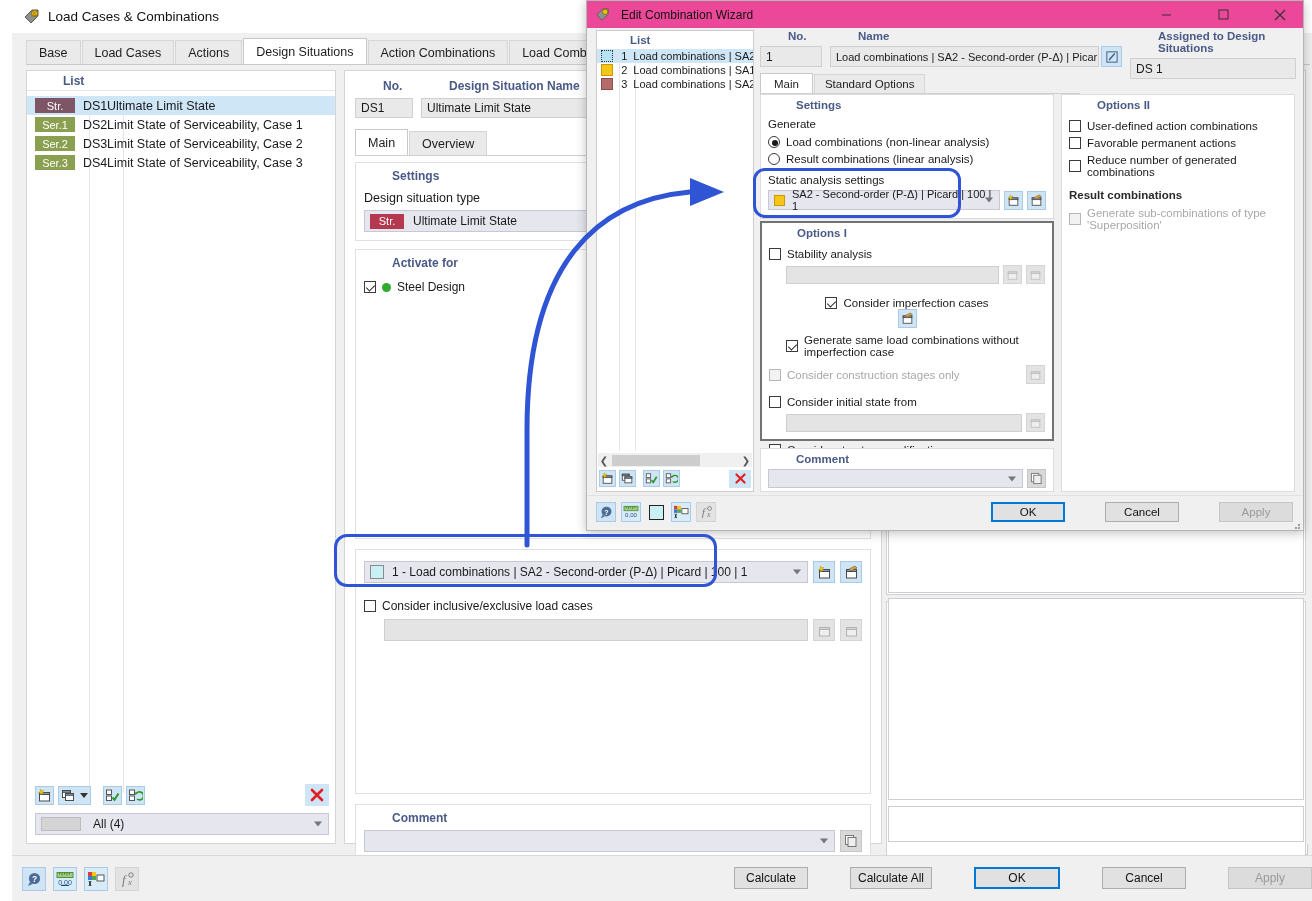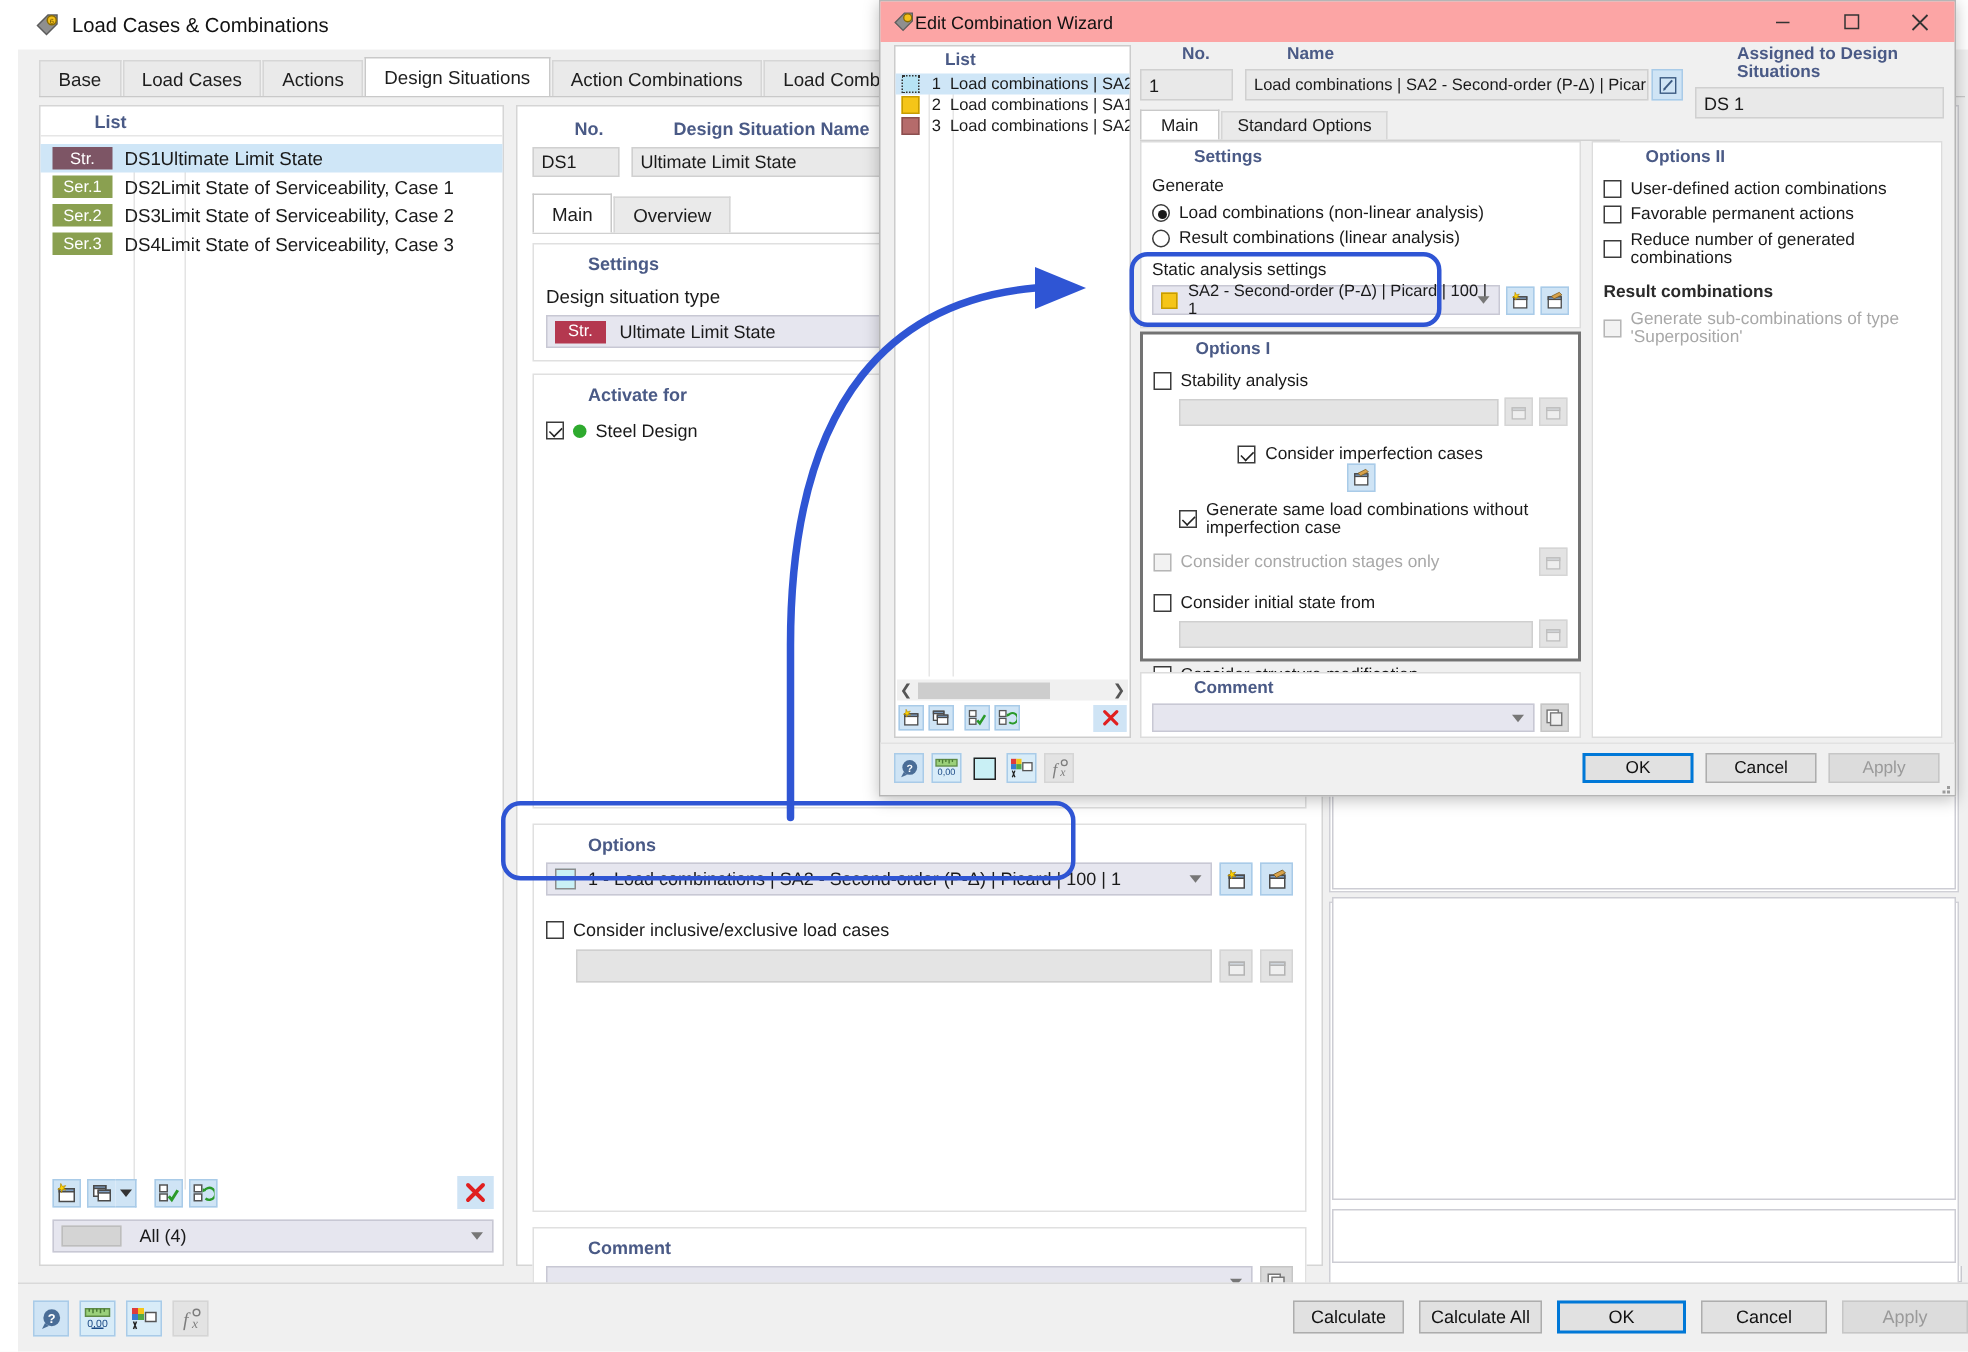--- a/index.html
+++ b/index.html
@@ -50,20 +50,21 @@
         display:flex;align-items:center;justify-content:center;flex:none;position:relative;}
   .ibtn.flat{background:#cfe4f5;border-color:#cfe4f5;}
   .ibtn.dis{background:#e3e3e3;border-color:#d5d5d5;}
   .ibtn svg{display:block;}
 
   
   .btn{
     height:22px;min-width:74px;background:#e1e1e1;border:1px solid #adadad;
     font-size:12px;color:#111;display:flex;align-items:center;justify-content:center;
     font-family:"Liberation Sans",sans-serif;
+    margin-left:32px;
   }
   .btn.def{border:2px solid #0078d7;background:#e1e1e1;}
   .btn.dis{color:#9a9a9a;background:#dcdcdc;border-color:#c6c6c6;}
 
   
   .tabstrip{display:flex;align-items:flex-end;height:26px;}
   .tab{
     height:24px;padding:0 12px;display:flex;align-items:center;font-size:12.5px;
     background:#eaeaea;border:1px solid #d6d6d6;border-bottom:none;margin-right:1px;color:#1d1d1d;
   }
@@ -91,21 +92,21 @@
   #leftpanel .vline{position:absolute;left:62px;top:33px;bottom:50px;width:1px;background:#e4e4e4;}
   #leftpanel .vline2{position:absolute;left:96px;top:33px;bottom:50px;width:1px;background:#e4e4e4;}
   #left-toolbar{position:absolute;left:8px;bottom:36px;width:294px;height:24px;display:flex;align-items:center;gap:4px;}
 
   
   #midpanel{position:absolute;left:332px;top:5px;width:538px;height:774px;background:#ffffff;border:1px solid #d5d5d5;}
   #rightpanel{position:absolute;left:874px;top:5px;width:424px;height:774px;background:#f0f0f0;}
 
   
   #dlg{position:absolute;left:586px;top:0;width:718px;height:531px;background:#f0f0f0;border:1px solid #b5b5b5;box-shadow:0 2px 10px rgba(0,0,0,.25);}
-  #dlg-title{height:27px;display:flex;align-items:center;gap:0;padding-left:8px;background:#fca5a5;}
+  #dlg-title{height:27px;display:flex;align-items:center;gap:11px;padding-left:8px;background:#ec4899;}
   #dlg-title .t{font-size:12px;color:#111;}
   .wbtn{width:46px;height:27px;display:flex;align-items:center;justify-content:center;}
 
   
   .hl{position:absolute;border:3px solid #2f55d4;border-radius:13px;pointer-events:none;}
   .arrowpath{position:absolute;left:0;top:0;pointer-events:none;}
 
   .small{font-size:11.5px;}
 </style>
 </head>
@@ -273,21 +274,20 @@
         <div style="margin:8px 10px 0 10px;background:#fff;border:1px solid #e0e0e0;padding:6px 8px 10px 8px;min-height:290px;">
           <div class="grp-label">Activate for</div>
           <div class="chkrow" style="margin-top:10px;">
             <span class="cbx on"></span>
             <span style="width:9px;height:9px;border-radius:50%;background:#2eaa2e;display:inline-block;"></span>
             <span>Steel Design</span>
           </div>
         </div>
 
         <div style="margin:10px 10px 0 10px;background:#fff;border:1px solid #e0e0e0;padding:6px 8px 10px 8px;">
-          <div class="grp-label">Options</div>
 
           <div style="display:flex;gap:5px;align-items:center;margin-top:5px;">
             <div class="field combo" style="flex:1;height:22px;">
               <span class="swatch" style="background:#c9f0f5;width:14px;height:14px;"></span>
               <span style="margin-left:8px;">1 - Load combinations | SA2 - Second-order (P-Δ) | Picard | 100 | 1</span>
               <span class="arrow" style="border-top-color:#777;"></span>
             </div>
             <div class="ibtn" style="width:22px;height:22px;">
               <svg width="15" height="15" viewBox="0 0 15 15">
                 <rect x="2.5" y="4.5" width="10" height="8.5" fill="#fff" stroke="#4a4a4a"></rect>

